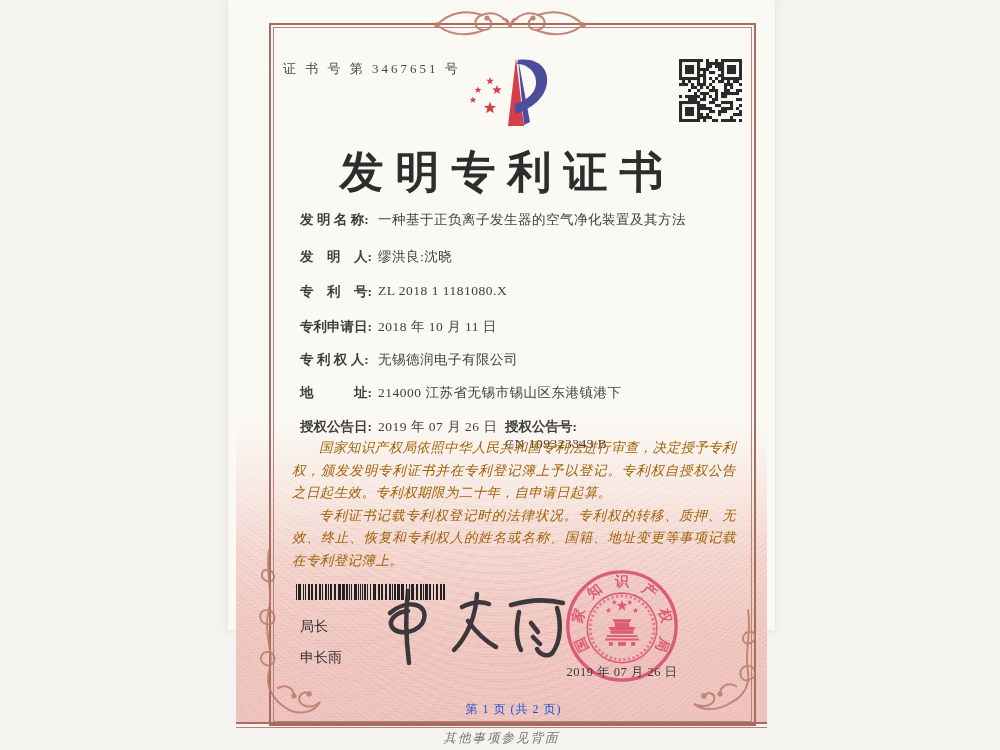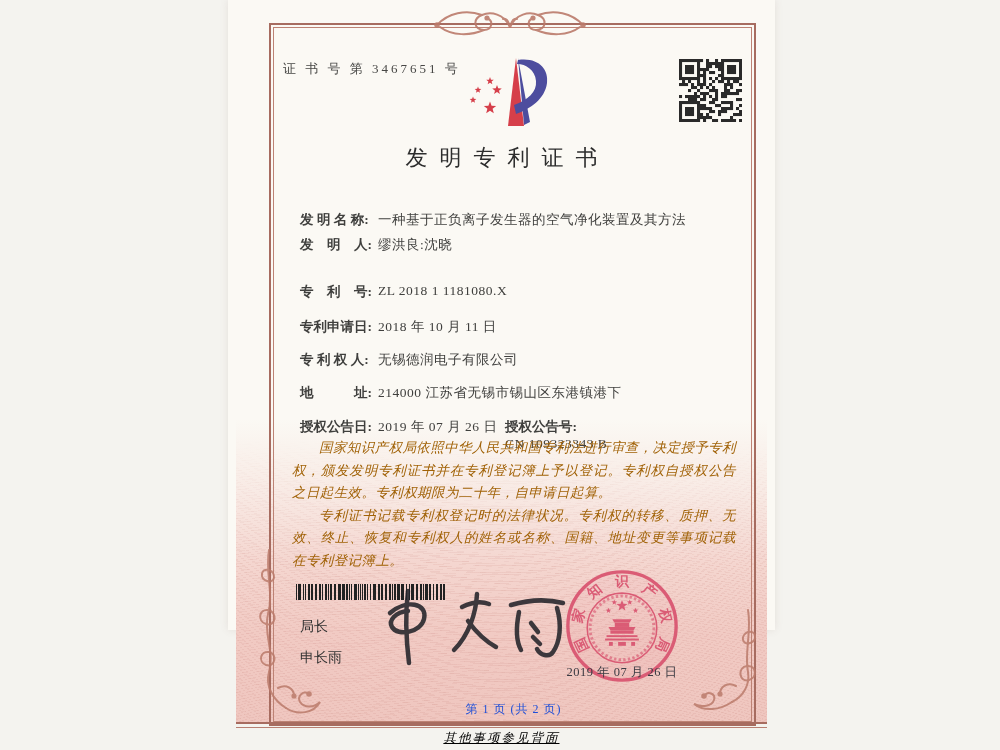--- a/index.html
+++ b/index.html
@@ -51,21 +51,21 @@
     content:"";position:absolute;inset:2px;border:1px solid #bd8274;
   }
   .ornament{position:absolute;pointer-events:none;}
   
   .cert-no{
     position:absolute;left:55px;top:60px;
     font-size:13px;letter-spacing:3px;color:#474745;white-space:nowrap;
   }
   .title{
     position:absolute;left:0;top:143px;width:100%;
-    text-align:center;font-size:22px;font-weight:400;color:#2d2d2d;
+    text-align:center;font-size:44px;font-weight:700;color:#2d2d2d;
     letter-spacing:12px;padding-left:12px;box-sizing:border-box;
     white-space:nowrap;
   }
   .fields{position:absolute;left:72px;top:0;width:440px;}
   .frow{position:absolute;left:0;width:440px;font-size:13.5px;color:#3f3f3d;
         display:flex;white-space:nowrap;}
   .frow .lbl{flex:none;width:78px;font-weight:bold;}
   .frow .val{letter-spacing:.5px;}
   .pair2{position:absolute;left:205px;top:0;display:flex;flex-direction:column;}
   .pair2 .lbl{width:72px;}
@@ -80,21 +80,21 @@
   .seal-date{
     position:absolute;left:336px;top:664px;width:116px;text-align:center;
     font-size:12.5px;color:#3a3a42;letter-spacing:.5px;white-space:nowrap;
   }
   .page-num{
     position:absolute;left:12px;top:701px;width:100%;text-align:center;
     font-size:12px;color:#1d4ed8;letter-spacing:1px;
   }
   .back-note{
     position:absolute;left:0;top:730px;width:100%;text-align:center;
-    font-size:12.5px;font-style:italic;color:#000000;letter-spacing:2px;text-decoration:underline;
+    font-size:12.5px;font-style:italic;color:#737373;letter-spacing:2px;
   }
   .qr{position:absolute;left:451px;top:59px;width:63px;height:63px;}
   .barcode{position:absolute;left:68px;top:584px;width:150px;height:16px;}
   .signature{position:absolute;left:148px;top:583px;width:210px;height:88px;}
   .seal{position:absolute;left:336px;top:568px;width:116px;height:116px;}
 </style>
 </head>
 <body>
 
 <div class="stage">
@@ -403,21 +403,21 @@
         <rect x="20" y="20" width="1.02" height="1.02" fill="#2a2a2a"></rect>
       </svg>
 
     <div class="title">发明专利证书</div>
 
     <div class="fields">
       <div class="frow" style="top:211px">
         <span class="lbl">发 明 名 称:</span>
         <span class="val">一种基于正负离子发生器的空气净化装置及其方法</span>
       </div>
-      <div class="frow" style="top:236px">
+      <div class="frow" style="top:248px">
         <span class="lbl">发　明　人:</span>
         <span class="val">缪洪良:沈晓</span>
       </div>
       <div class="frow" style="top:283px">
         <span class="lbl">专　利　号:</span>
         <span class="val">ZL 2018 1 1181080.X</span>
       </div>
       <div class="frow" style="top:318px">
         <span class="lbl">专利申请日:</span>
         <span class="val">2018 年 10 月 11 日</span>

